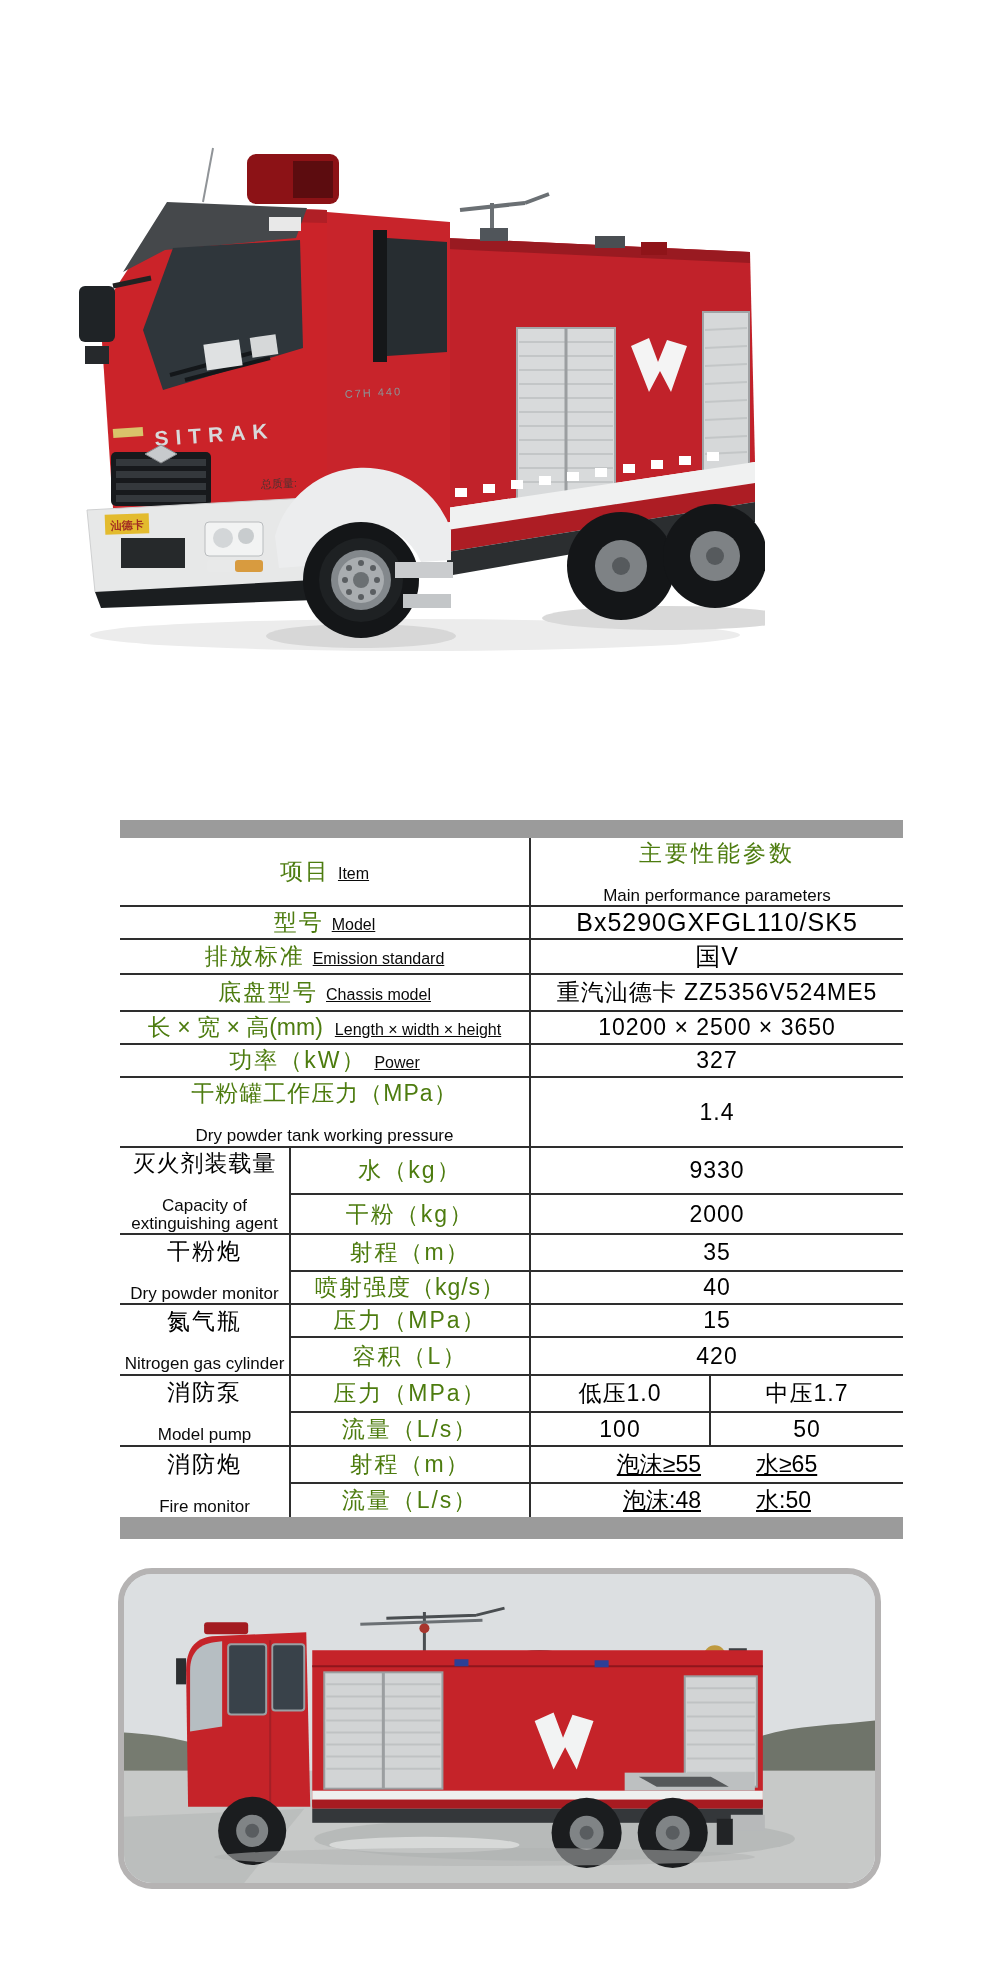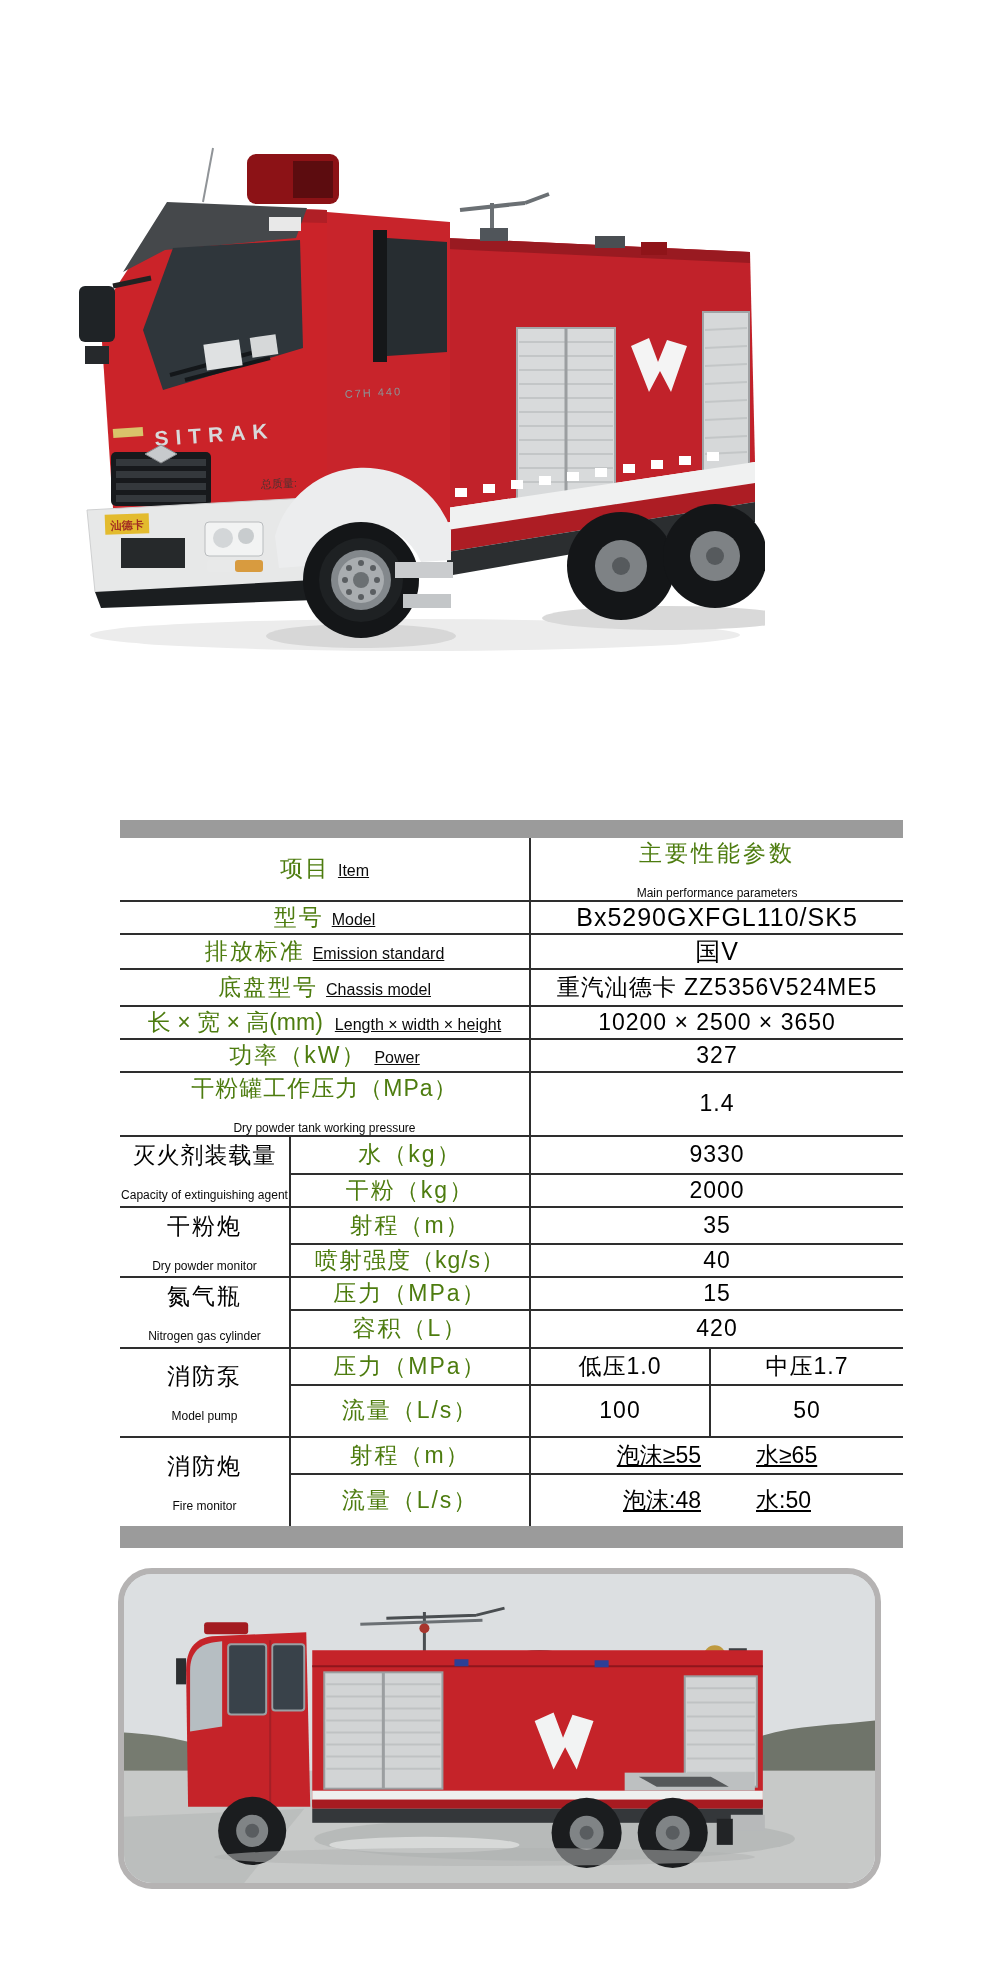--- a/index.html
+++ b/index.html
@@ -18,26 +18,26 @@
   .spec-wrap { position:absolute; left:120px; top:820px; width:783px; }
   .gray-bar { width:783px; height:18px; background:#9b9b9b; }
   .gray-bar.bottom { height:22px; }
   table.spec { width:783px; border-collapse:collapse; table-layout:fixed; color:#000; }
   table.spec td { padding:0; text-align:center; vertical-align:middle; border:0; }
   table.spec tr td { border-top:2px solid #2e2e2e; }
   table.spec tr:first-child td { border-top:0; }
   td.vline { border-left:2px solid #2e2e2e !important; }
   .cn  { font-size:23px; letter-spacing:2px; color:#4d7c0f; }
   .en  { font-size:16px; letter-spacing:0; color:#0a0a0a; margin-left:8px;text-decoration:underline; }
-  .en-block { display:block; font-size:12px; line-height:1.08; color:#0a0a0a; margin-top:18px; }
+  .en-block { display:block; font-size:17px; line-height:1.08; color:#0a0a0a; margin-top:18px; }
   .val { font-size:23px; letter-spacing:1px; color:#000; }
   .val-big { font-size:25px; letter-spacing:1px; }
   .group-cn { display:block; font-size:23px; letter-spacing:2px; }
   .split-vals { display:flex; justify-content:center; gap:55px; font-size:23px;text-decoration:underline; }
-  .h48{height:48px}.h35{height:18px}.h36{height:20px}.h37{height:37px}.h38{height:38px}.h34{height:52px}
+  .h48{height:48px}.h35{height:18px}.h36{height:20px}.h37{height:37px}.h38{height:38px}.h34{height:34px}
 </style>
 </head>
 <body>
 
 <div class="page">
 
   <div class="top-photo">
     <svg viewBox="0 0 710 580" preserveAspectRatio="xMidYMid meet">
 
       <g>

